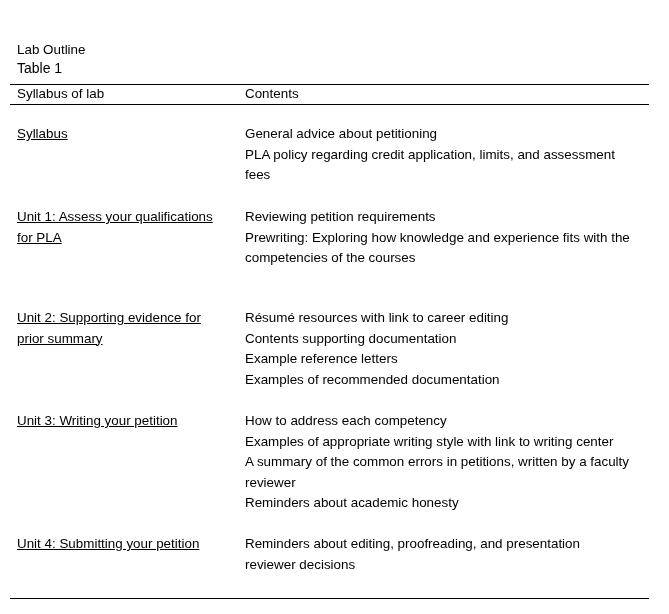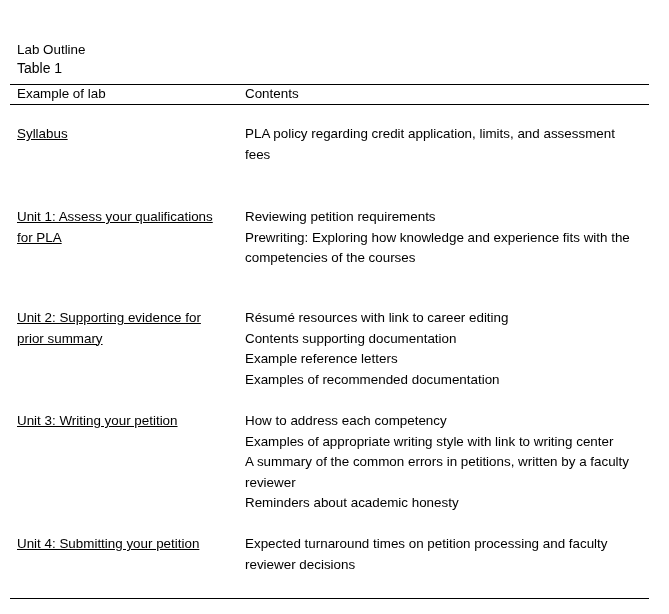--- a/index.html
+++ b/index.html
@@ -17,29 +17,30 @@
   .c2 { position: absolute; left: 245px; width: 400px; }
   .line { display: block; height: 20.6px; line-height: 20.6px; white-space: nowrap; }
 </style>
 </head>
 <body>
 
 <div class="title">Table 1</div>
 <div class="subtitle">Lab Outline</div>
 
 <div class="rule" style="top:84px"></div>
-<div class="hdr" style="left:17px">Example of lab</div>
+<div class="hdr" style="left:17px">Syllabus of lab</div>
 <div class="hdr" style="left:245px">Contents</div>
 <div class="rule" style="top:104px"></div>
 
 <div class="row" style="top:124px">
   <div class="c1">
     <span class="line">Syllabus</span>
   </div>
   <div class="c2">
+    <span class="line">General advice about petitioning</span>
     <span class="line">PLA policy regarding credit application, limits, and assessment</span>
     <span class="line">fees</span>
   </div>
 </div>
 
 <div class="row" style="top:207px">
   <div class="c1">
     <span class="line">Unit 1: Assess your qualifications</span>
     <span class="line">for PLA</span>
   </div>
@@ -74,18 +75,18 @@
     <span class="line">reviewer</span>
     <span class="line">Reminders about academic honesty</span>
   </div>
 </div>
 
 <div class="row" style="top:534px">
   <div class="c1">
     <span class="line">Unit 4: Submitting your petition</span>
   </div>
   <div class="c2">
-    <span class="line">Expected turnaround times on petition processing and faculty</span>
+    <span class="line">Reminders about editing, proofreading, and presentation</span>
     <span class="line">reviewer decisions</span>
   </div>
 </div>
 
 <div class="rule" style="top:598px"></div>
 
 </body></html>

